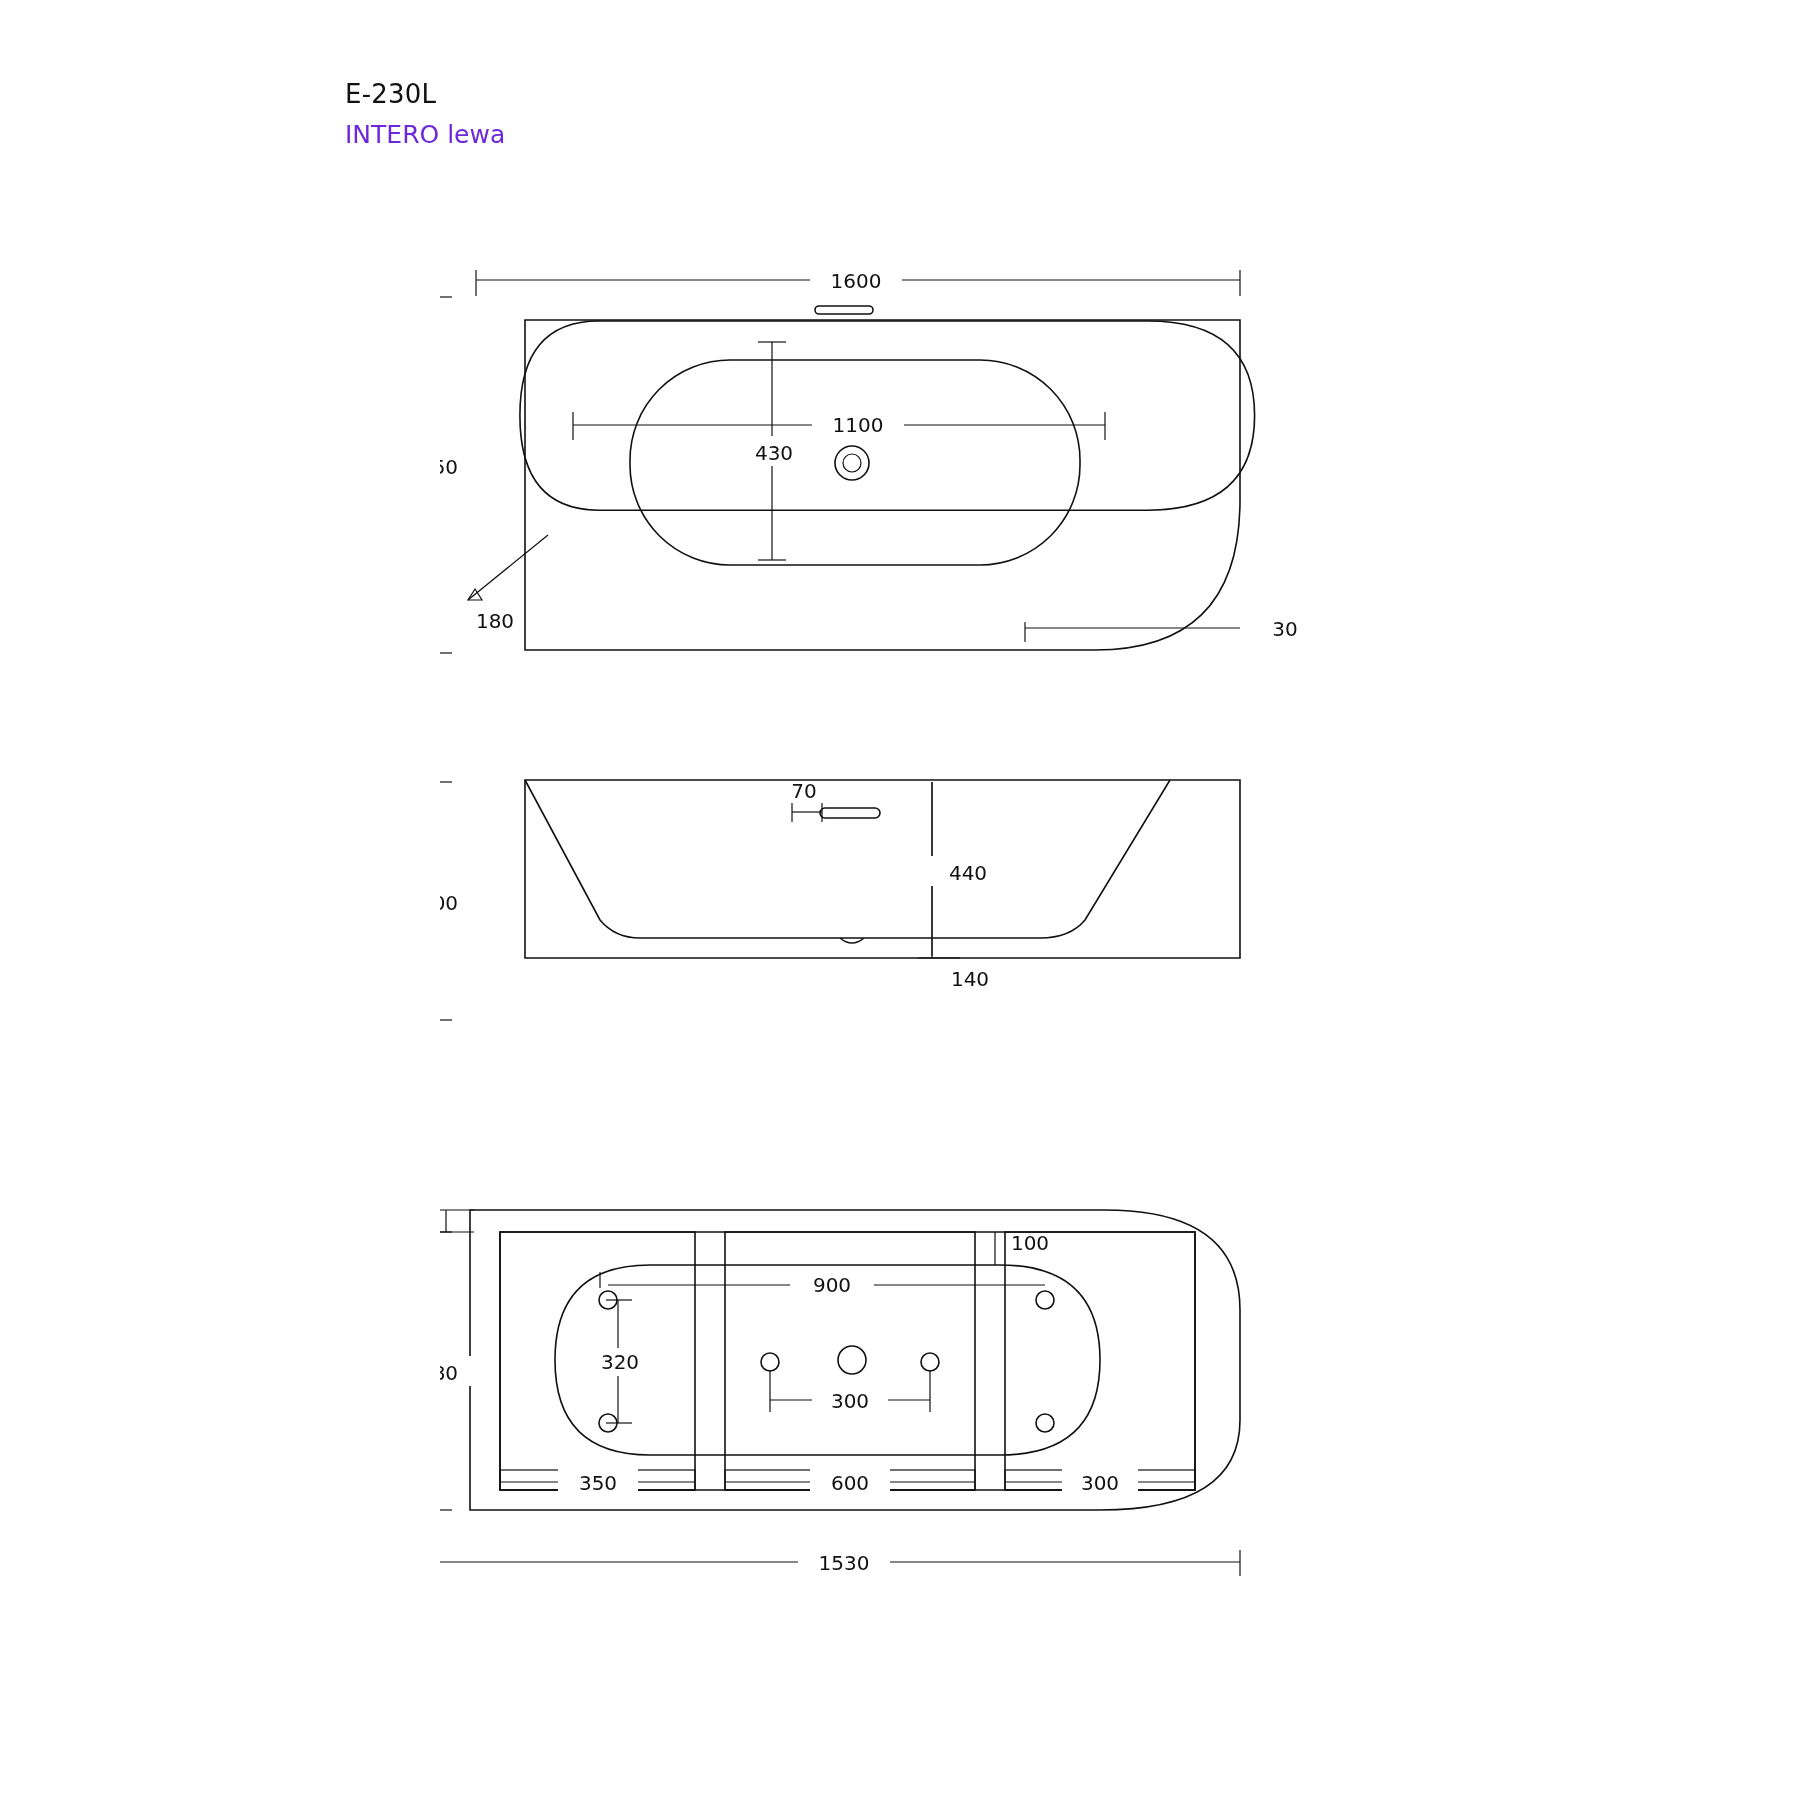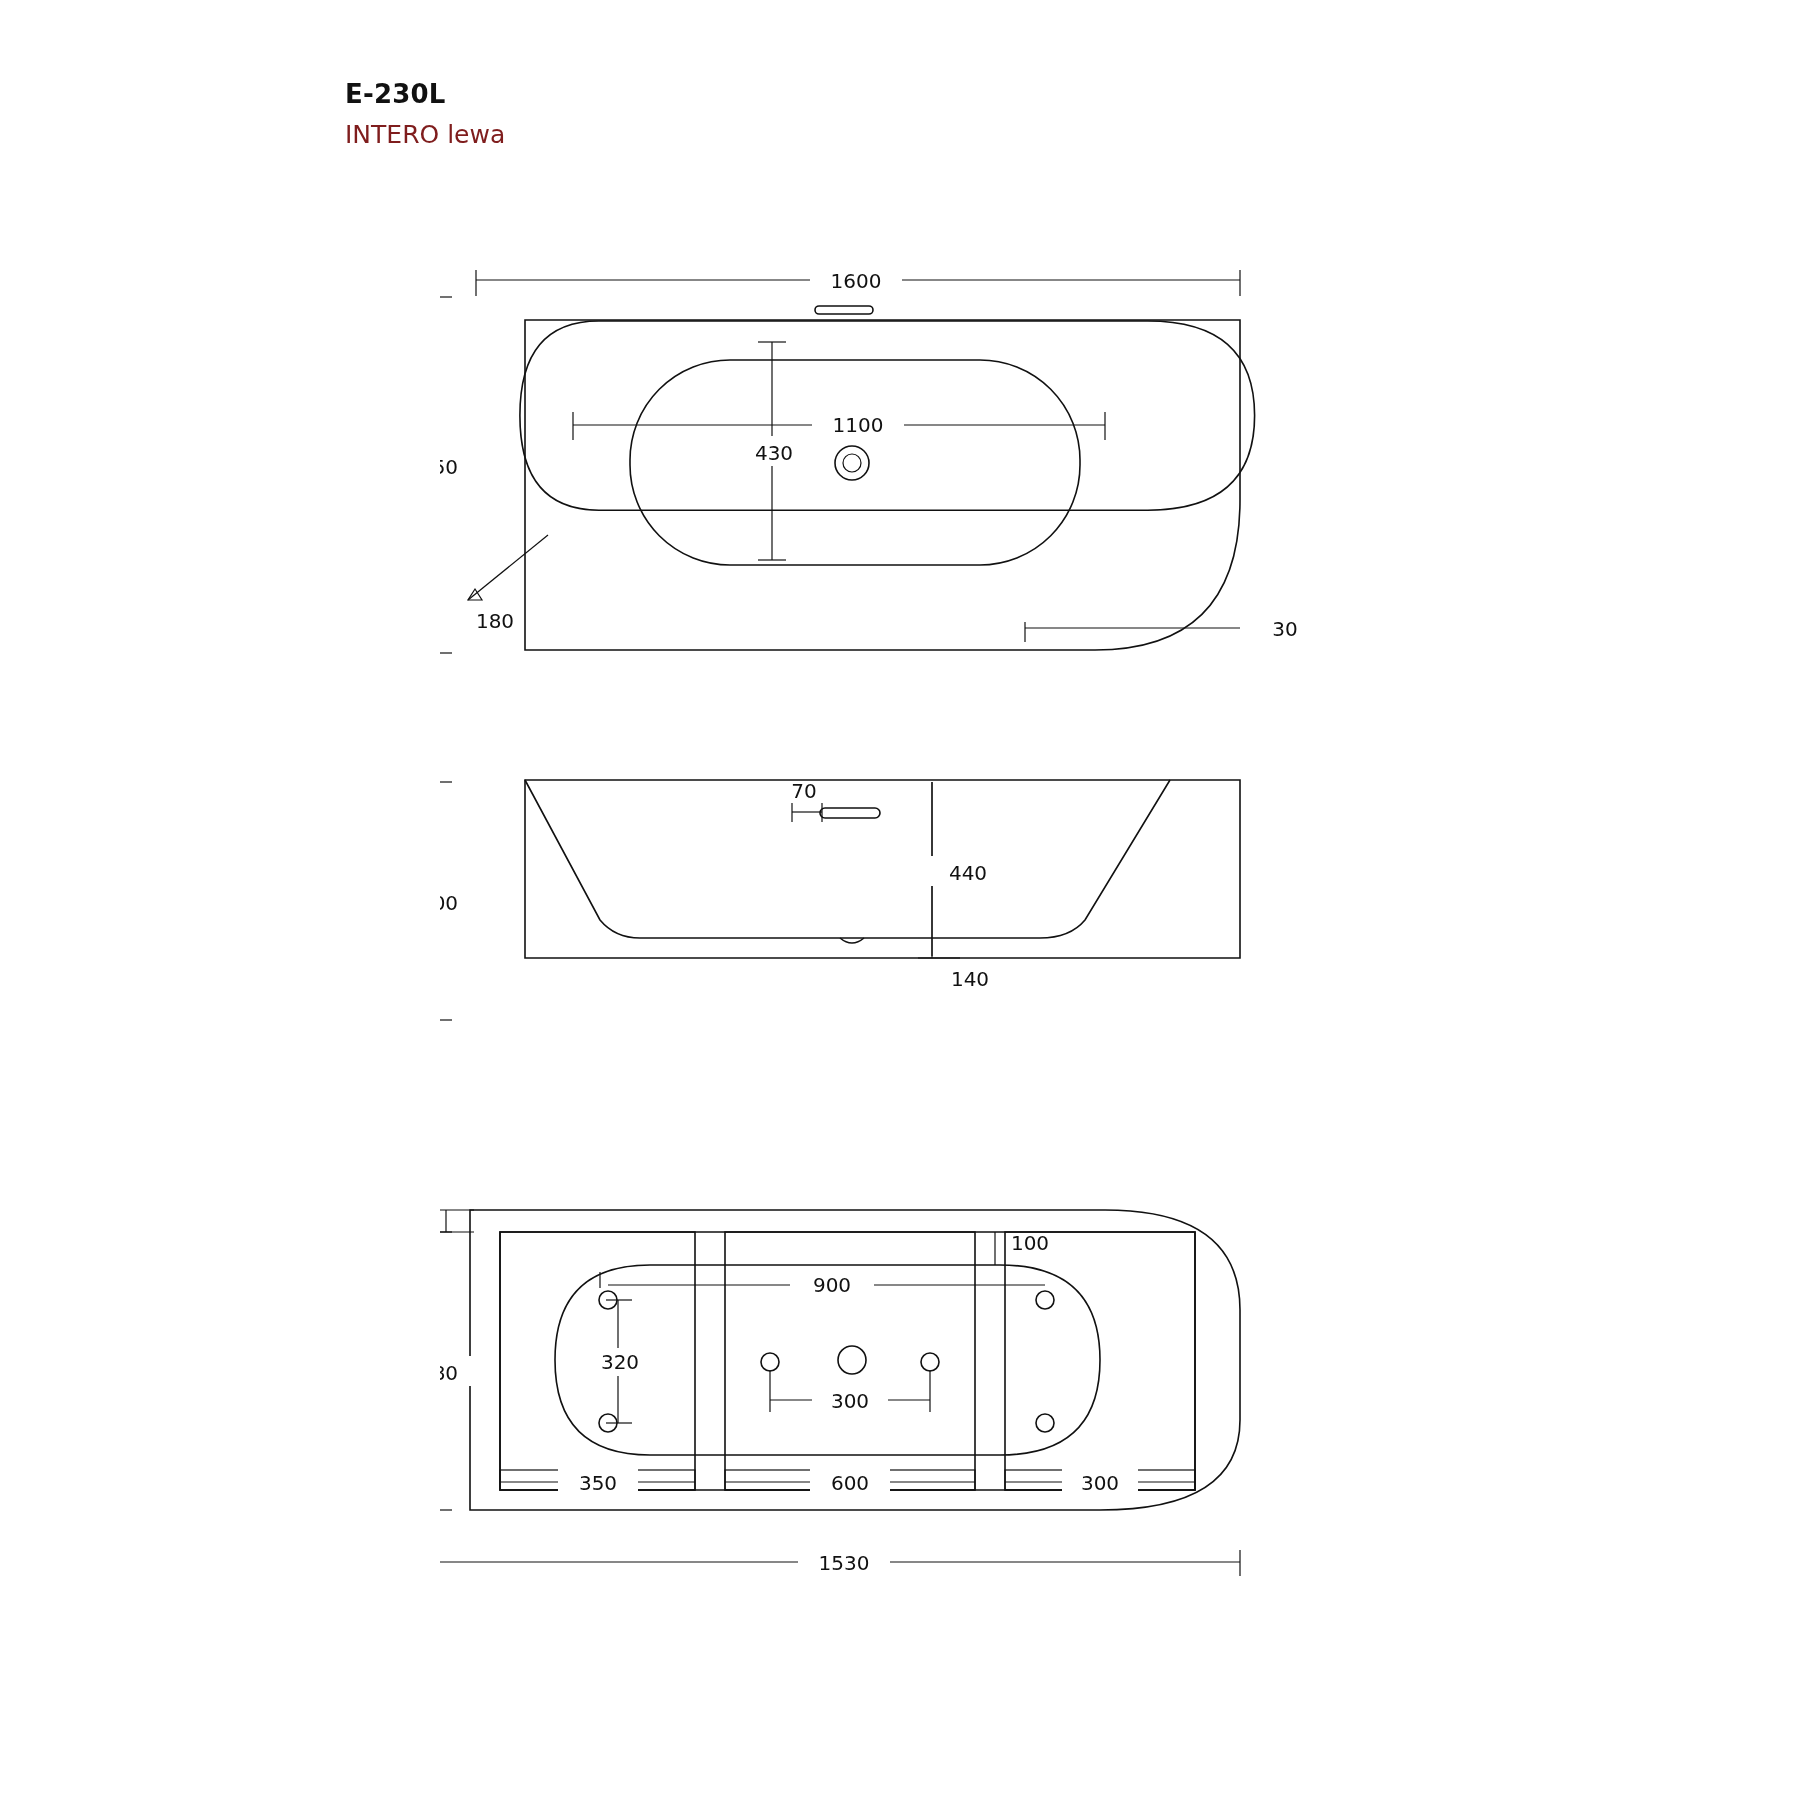--- a/index.html
+++ b/index.html
@@ -21,29 +21,29 @@
     width: 1800px;
     height: 1800px;
   }
   .title-block {
     position: absolute;
     left: 345px;
     top: 78px;
   }
   .title-code {
     font-size: 26px;
-    font-weight: bold;
+    font-weight: normal;
     letter-spacing: 0.2px;
     color: #111;
     line-height: 1.25;
   }
   .title-name {
     font-size: 25px;
     font-weight: normal;
-    color: #7f1d1d;
+    color: #6d28d9;
     line-height: 1.3;
     margin-top: 8px;
   }
   svg text {
     font-family: "DejaVu Sans", sans-serif;
     fill: #111;
   }
   .dim-label {
     font-size: 20px;
   }

